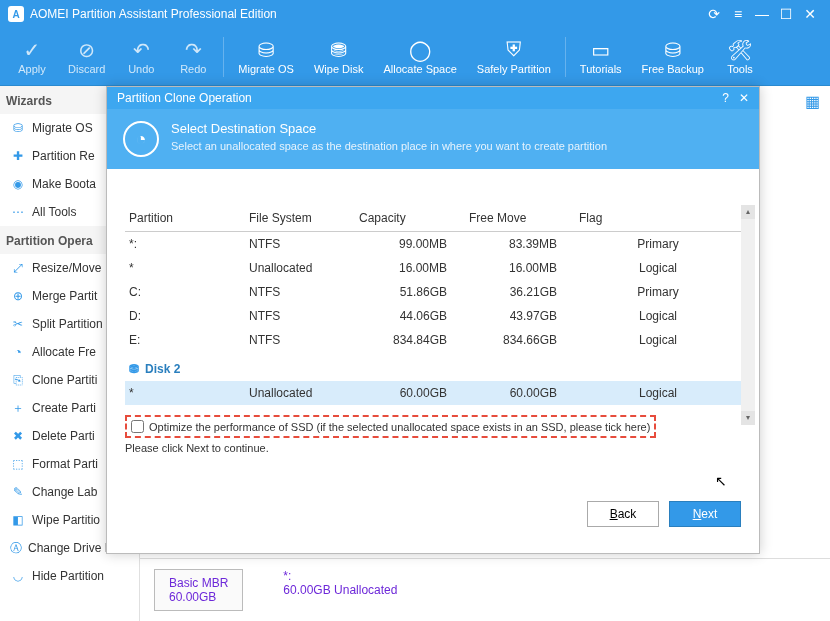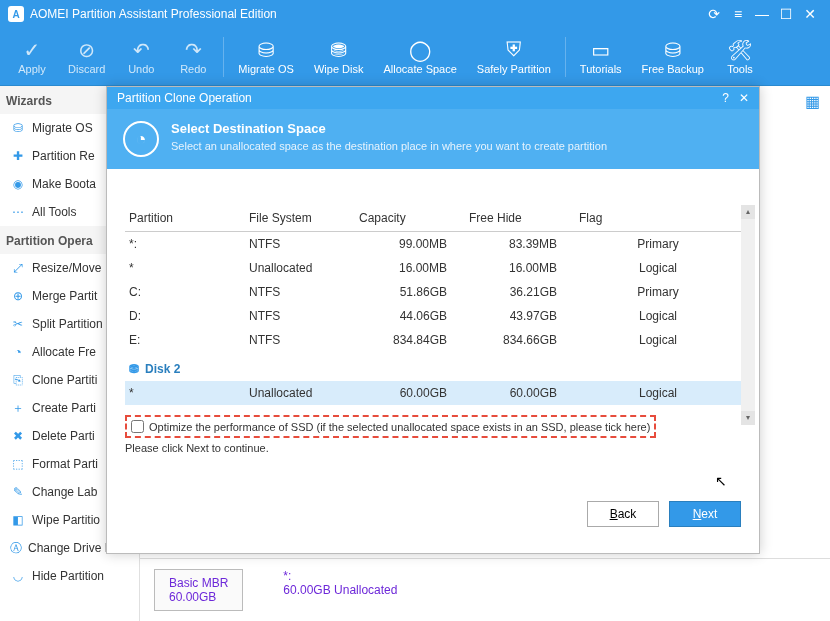--- a/index.html
+++ b/index.html
@@ -27,21 +27,21 @@
 .bottom-panel { position: absolute; bottom: 0; left: 0; right: 0; border-top: 1px solid #ddd; padding: 10px 14px; display: flex; gap: 40px; font-size: 12px; color: #6d28d9; background: #fff; }
 .bottom-panel .diskbox { border: 1px solid #bbb; padding: 6px 14px; background: #fafafa; }
 .bottom-panel .diskbox .dname { font-weight: 400; }
 
 
 .modal { position: absolute; top: 86px; left: 106px; width: 654px; height: 468px; background: #fff; box-shadow: 0 0 12px rgba(0,0,0,0.2); border: 1px solid #bbb; display: flex; flex-direction: column; justify-content: flex-end; }
 .modal-header-strip { height: 22px; background: #3da7f0; display: flex; align-items: center; justify-content: space-between; padding: 0 10px; color: #fff; font-size: 12px; }
 .modal-header-strip .right { display: flex; gap: 10px; align-items: center; }
 .modal-banner { background: #4fb0f2; padding: 12px 16px; display: flex; align-items: flex-start; color: #fff; }
 .modal-banner .bicon { width: 36px; height: 36px; border: 2px solid #fff; border-radius: 50%; margin-right: 12px; display: flex; align-items: center; justify-content: center; font-size: 18px; }
-.modal-banner h3 { font-size: 13px; font-weight: 700; margin-bottom: 4px; }
+.modal-banner h3 { font-size: 13px; font-weight: 400; margin-bottom: 4px; }
 .modal-banner p { font-size: 11px; color: #e6f3fd; }
 
 .modal-body { flex: 1; padding: 16px 18px 8px; position: relative; overflow: hidden; margin-top: 20px; }
 .ptable { width: 100%; border-collapse: collapse; font-size: 12px; color: #333; }
 .ptable th { text-align: left; font-weight: 400; padding: 6px 4px; border-bottom: 1px solid #ccc; color: #333; }
 .ptable td { padding: 5px 4px; }
 .ptable .disk-row td { font-weight: 600; color: #2a7fbe; padding-top: 10px; }
 .ptable .disk-row .dicon { color: #3399e8; margin-right: 6px; }
 .ptable tr.sel td { background: #d8ecfb; }
 .ptable-wrap { position: relative; }
@@ -229,21 +229,21 @@
   </div>
 
   <div class="modal-body">
     <div class="ptable-wrap">
       <table class="ptable">
         <thead>
           <tr>
             <th style="width:120px">Partition</th>
             <th style="width:110px">File System</th>
             <th class="col-cap" style="width:110px">Capacity</th>
-            <th class="col-free" style="width:110px">Free Hide</th>
+            <th class="col-free" style="width:110px">Free Move</th>
             <th class="col-flag">Flag</th>
           </tr>
         </thead>
         <tbody id="tbody">
             <tr>
               <td>*:</td>
               <td>NTFS</td>
               <td class="col-cap">99.00MB</td>
               <td class="col-free">83.39MB</td>
               <td class="col-flag">Primary</td>

